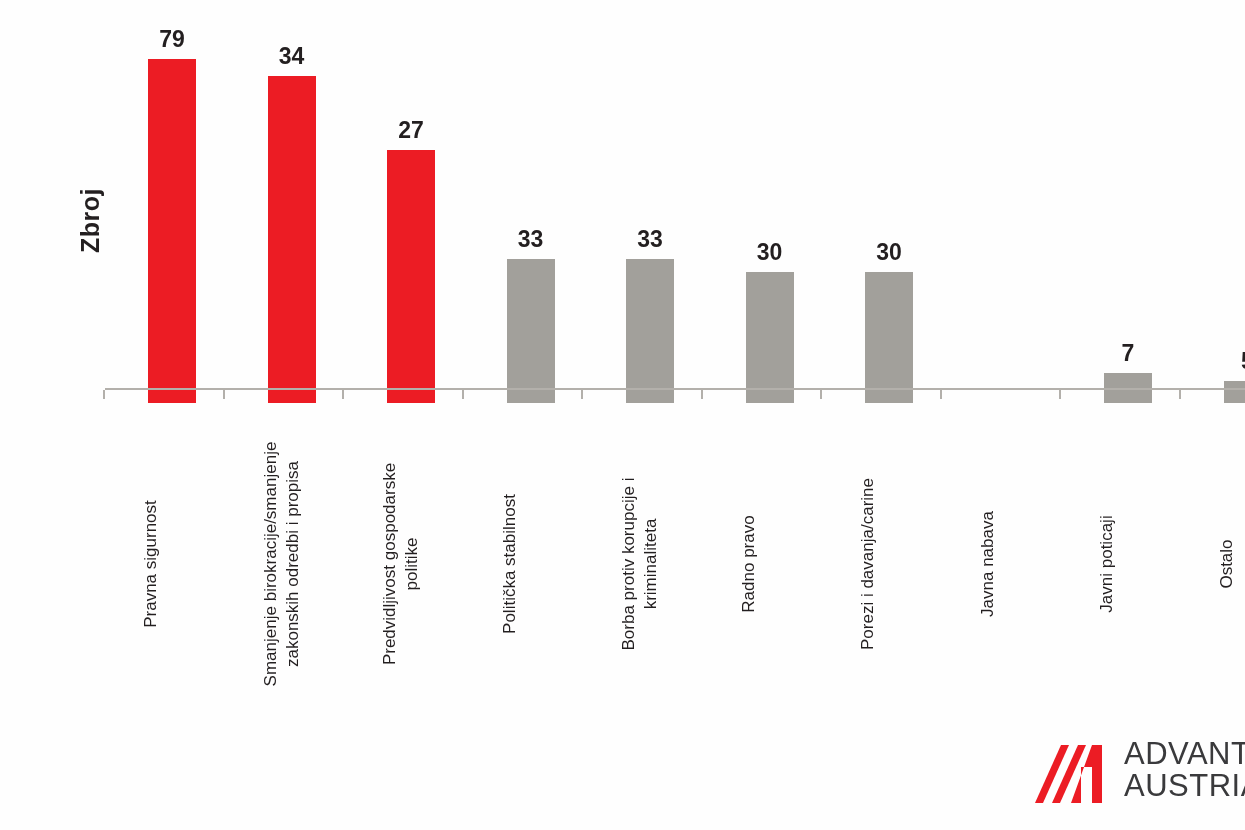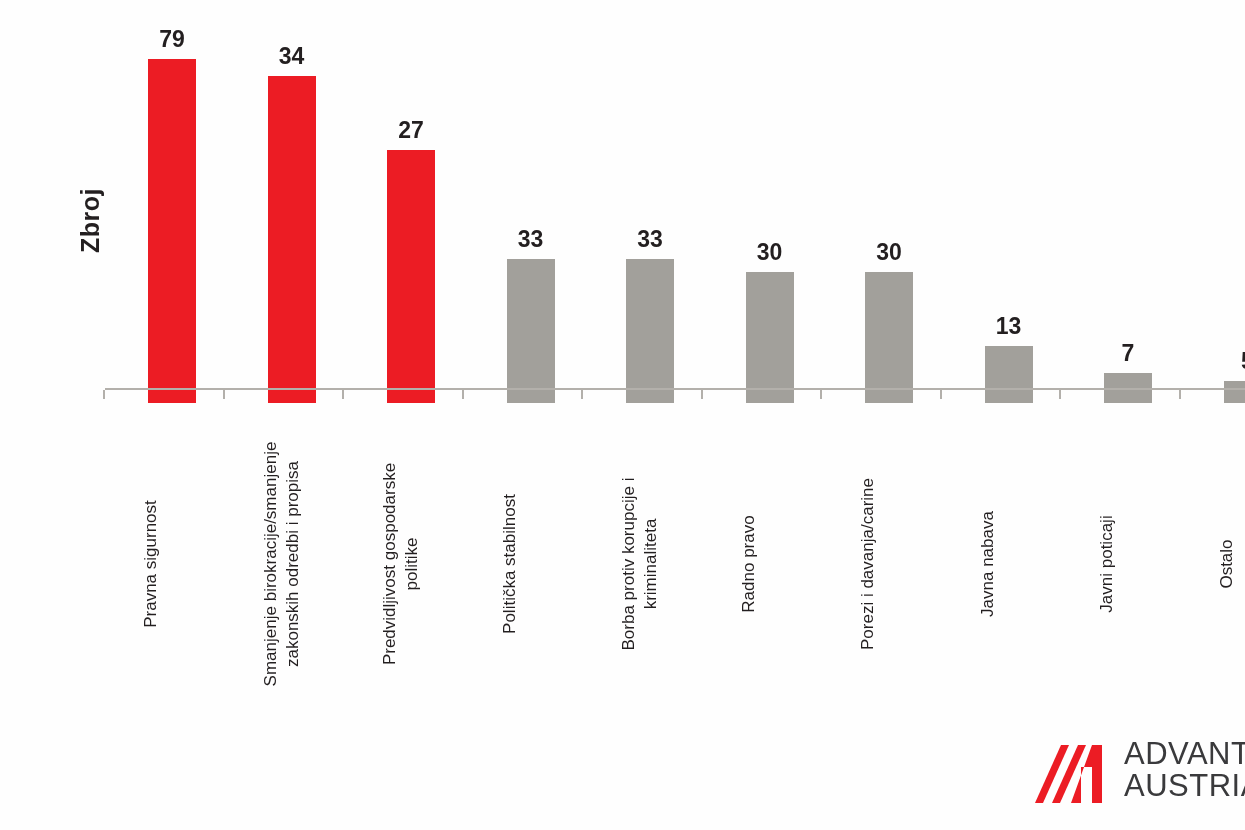--- a/index.html
+++ b/index.html
@@ -178,24 +178,20 @@
         <div class="bar-value" style="bottom: 152px;">33</div>
       </div>
       <div class="bar-slot" style="left: 630.5px;">
         <div class="bar-rect gray" title="Radno pravo: 30" style="height: 131px; background: rgb(162, 160, 155);"></div>
         <div class="bar-value" style="bottom: 139px;">30</div>
       </div>
       <div class="bar-slot" style="left: 750px;">
         <div class="bar-rect gray" title="Porezi i davanja/carine: 30" style="height: 131px; background: rgb(162, 160, 155);"></div>
         <div class="bar-value" style="bottom: 139px;">30</div>
       </div>
-      <div class="bar-slot" style="left: 869.5px;">
-        <div class="bar-rect gray" title="Javna nabava: 13" style="height: 57px; background: rgb(162, 160, 155);"></div>
-        <div class="bar-value" style="bottom: 65px;">13</div>
-      </div>
       <div class="bar-slot" style="left: 989px;">
         <div class="bar-rect gray" title="Javni poticaji: 7" style="height: 30px; background: rgb(162, 160, 155);"></div>
         <div class="bar-value" style="bottom: 38px;">7</div>
       </div>
       <div class="bar-slot" style="left: 1108.5px;">
         <div class="bar-rect gray" title="Ostalo: 5" style="height: 22px; background: rgb(162, 160, 155);"></div>
         <div class="bar-value" style="bottom: 30px;">5</div>
       </div>
     </div>
 

